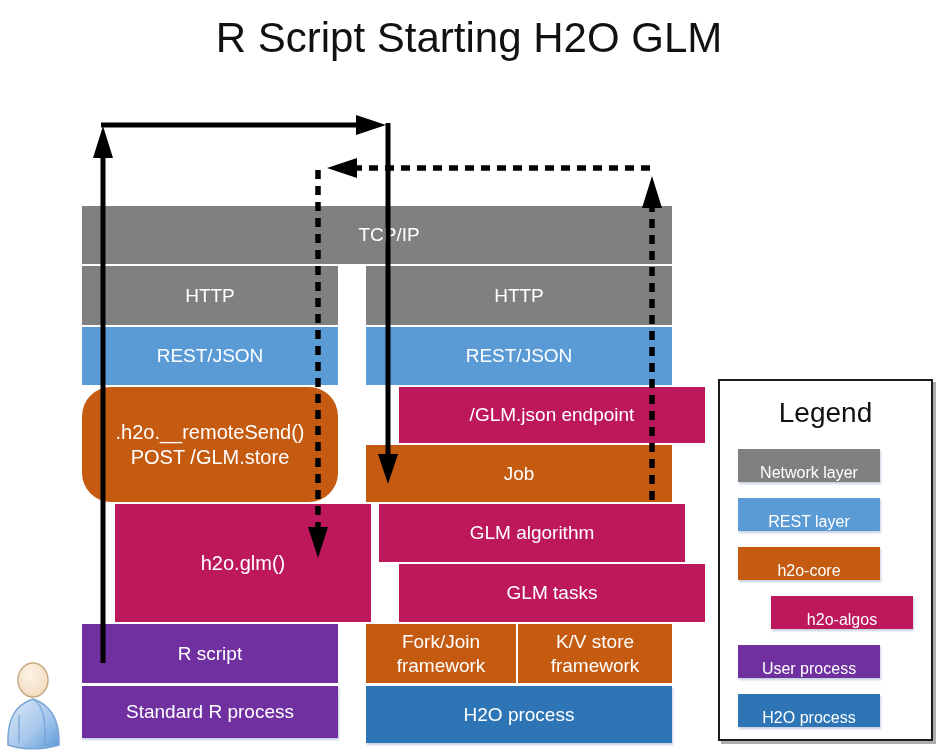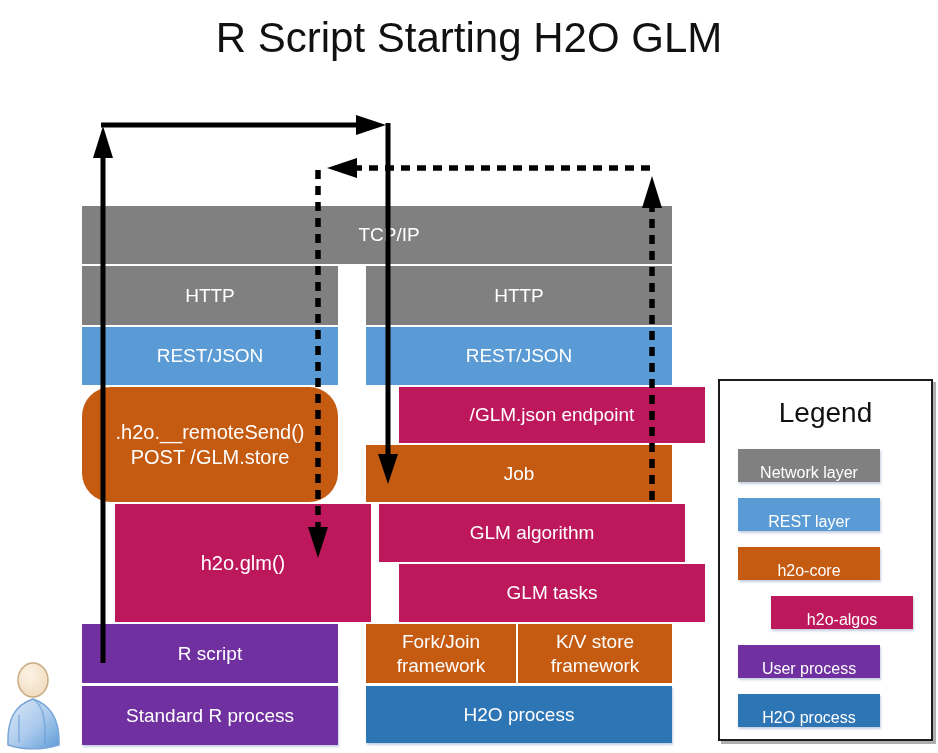--- a/index.html
+++ b/index.html
@@ -66,21 +66,21 @@
   <div class="row orange two-line" style="left:82px;top:387px;width:256px;height:115px;font-size:20px;border-radius:29px;">
     <span>.h2o.__remoteSend()</span>
     <span>POST /GLM.store</span>
   </div>
   <div class="row green" style="left:82px;top:504px;width:256px;height:118px;font-size:20px;">
     <span>h2o.glm()</span>
   </div>
   <div class="row purple" style="left:82px;top:624px;width:256px;height:59px;">
     <span>R script</span>
   </div>
-  <div class="row purple edge" style="left:82px;top:686px;width:256px;height:59px;">
+  <div class="row purple edge" style="left:82px;top:686px;width:256px;height:52px;">
     <span>Standard R process</span>
   </div>
 
   <div class="row gray" style="left:366px;top:266px;width:306px;height:59px;">
     <span>HTTP</span>
   </div>
   <div class="row blue" style="left:366px;top:327px;width:306px;height:58px;">
     <span>REST/JSON</span>
   </div>
   <div class="row green" style="left:366px;top:387px;width:306px;height:56px;">

